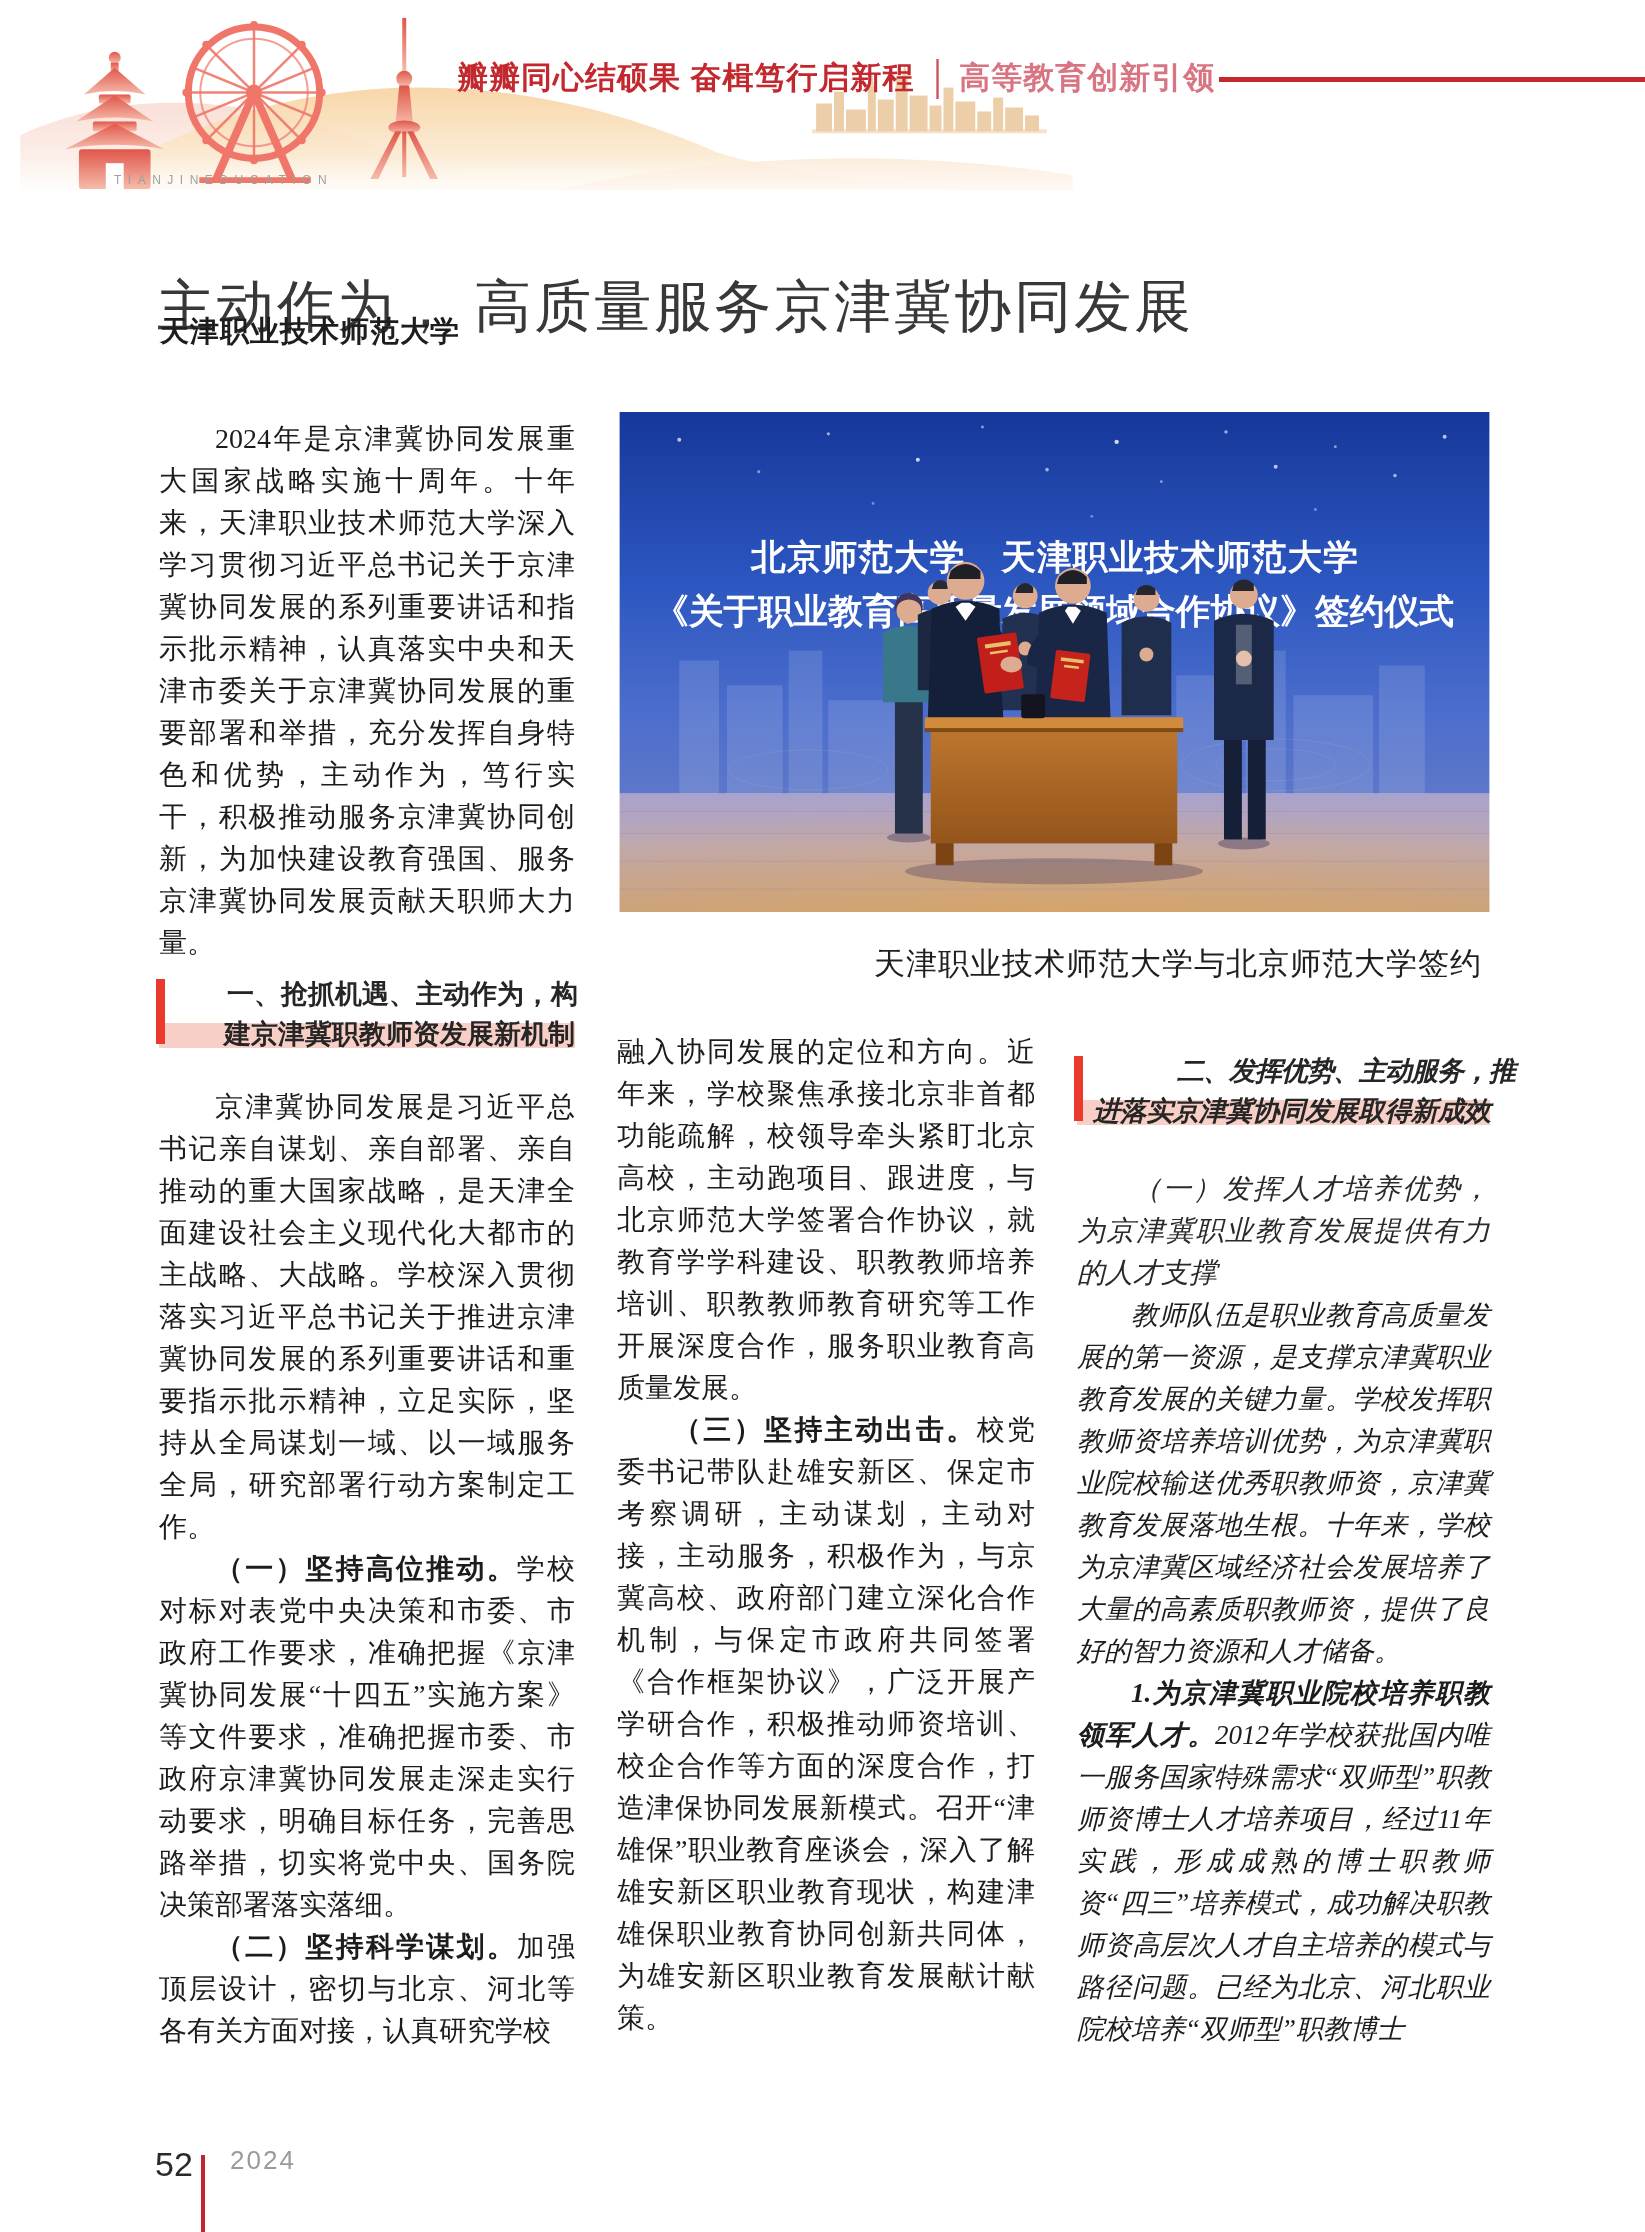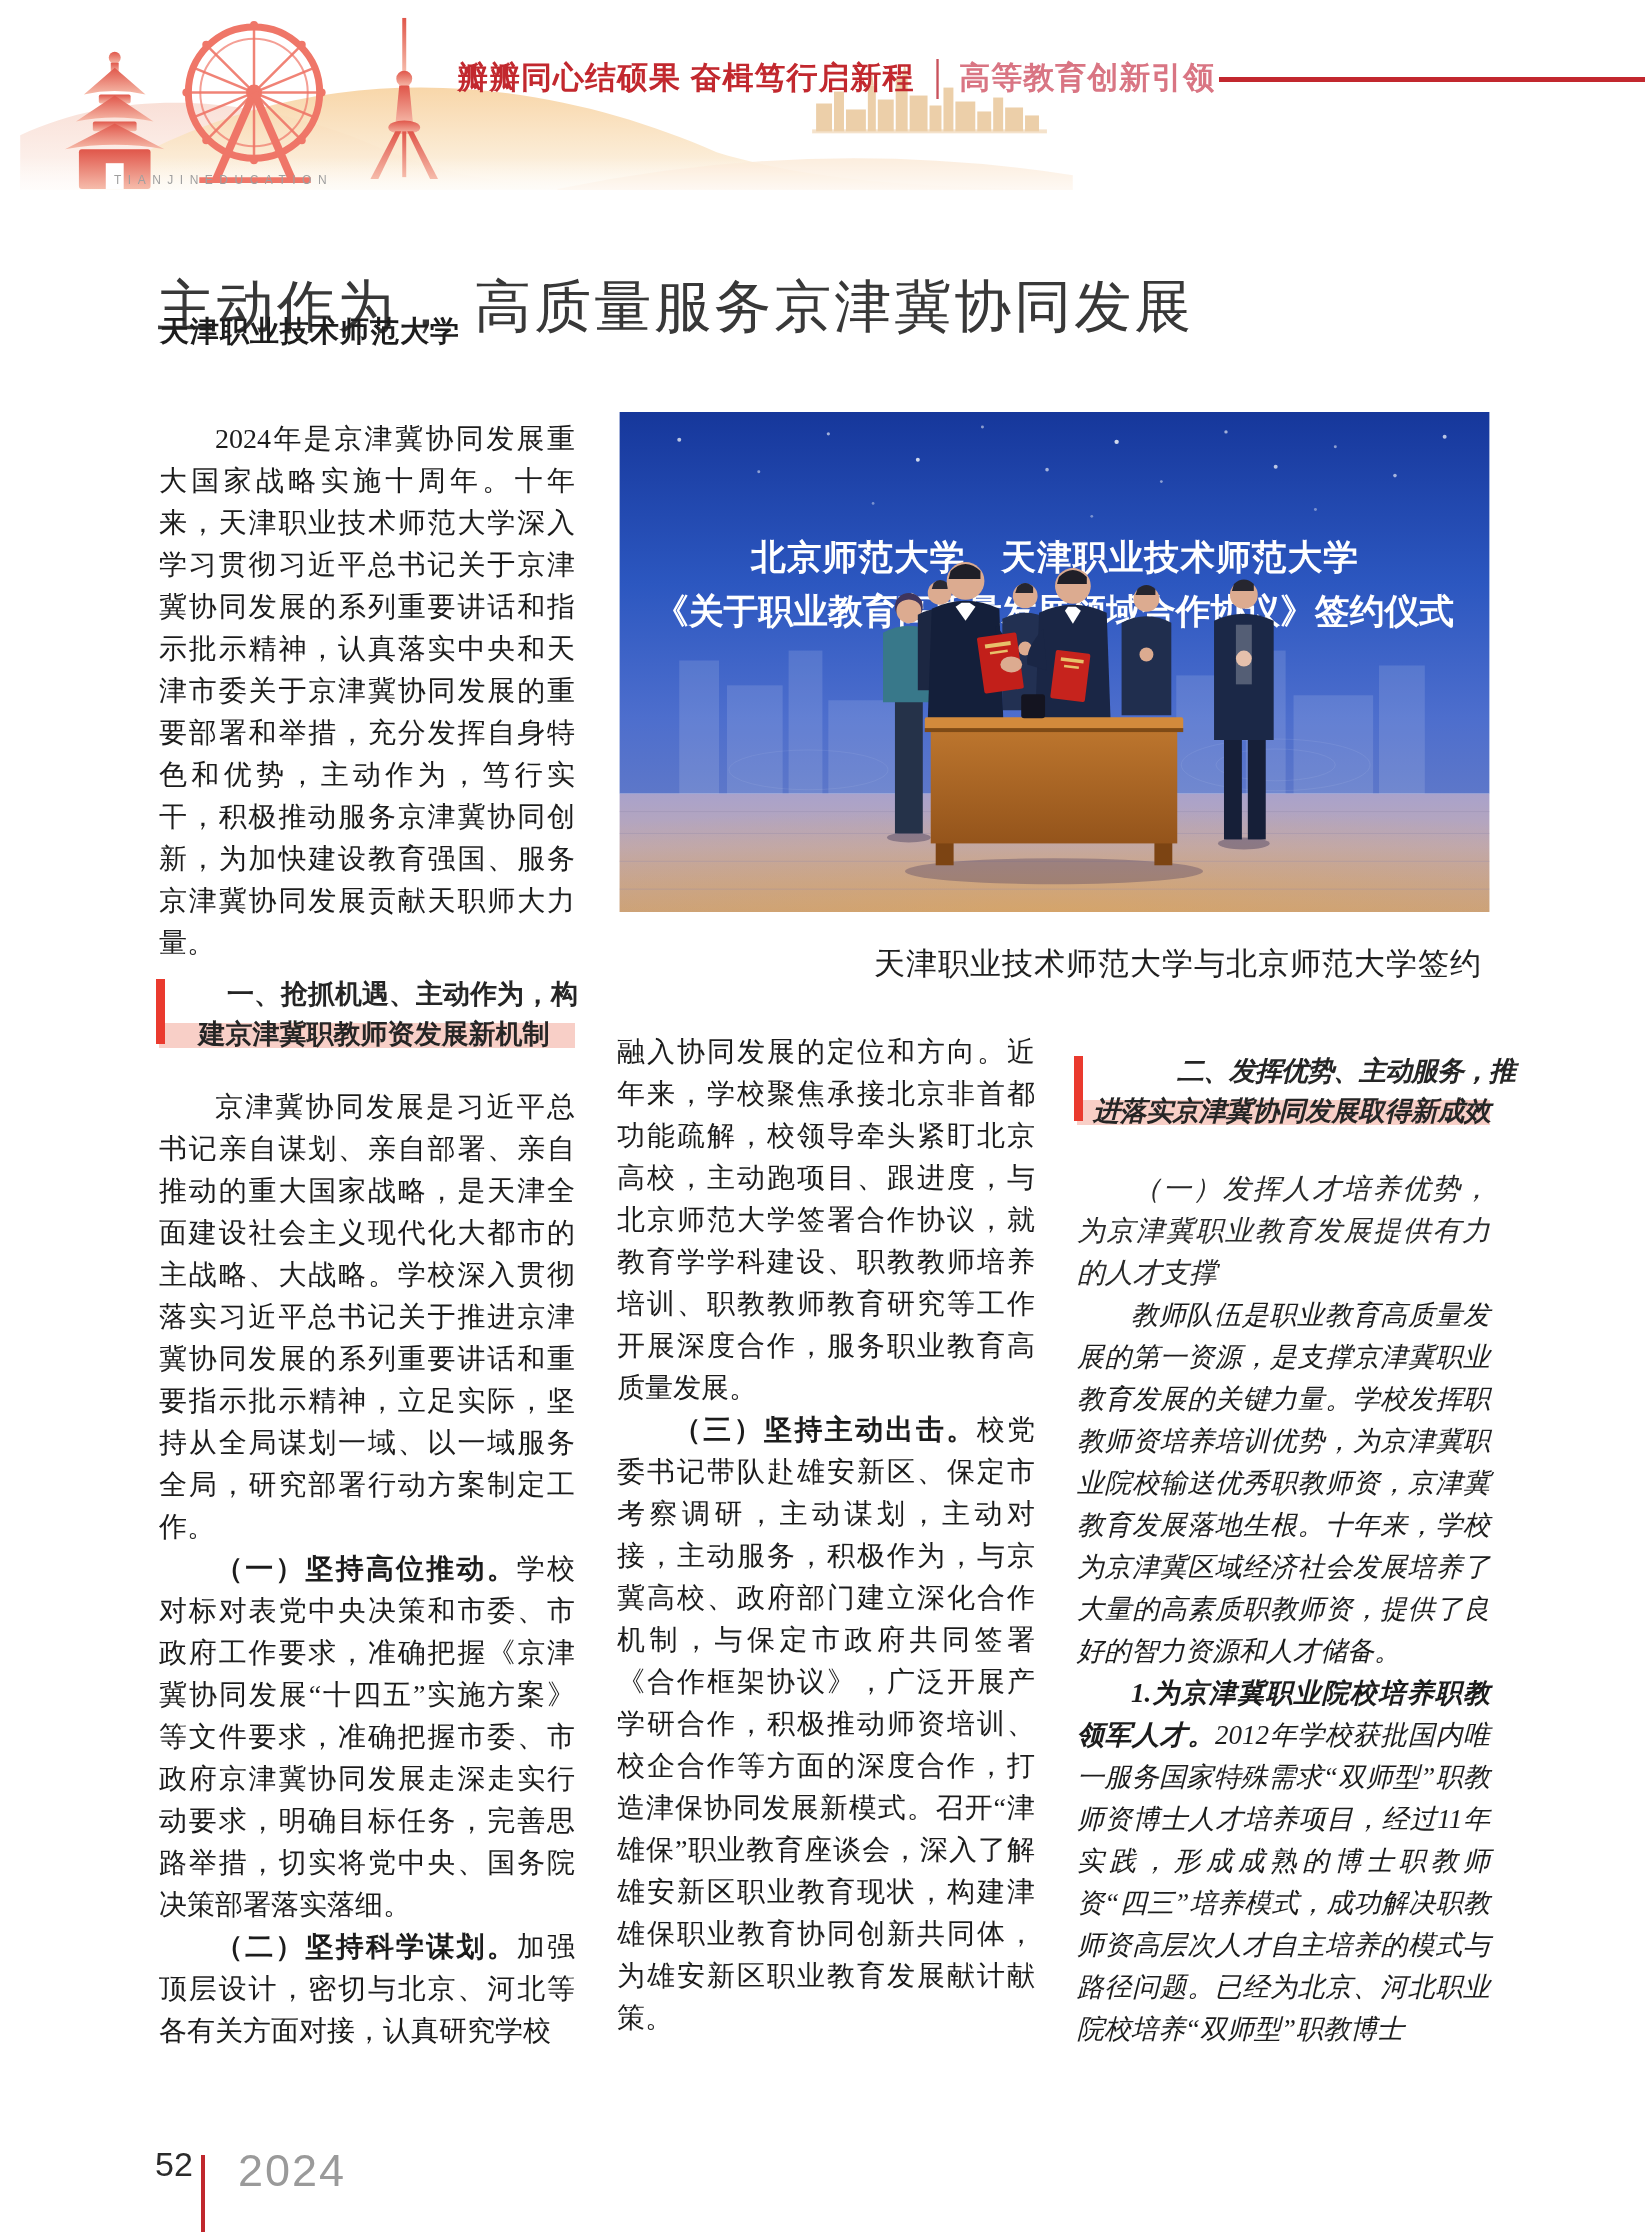--- a/index.html
+++ b/index.html
@@ -42,21 +42,21 @@
   .col p { margin:0; }
   #col1 { left:159px; top:418px;  width:416px; font-size:28px; line-height:42px; }
   #col2 { left:617px; top:1031px; width:418px; font-size:28px; line-height:42px; }
   #col3 { left:1077px; top:1051px; width:413px; font-size:27px; line-height:42px;font-style:italic; }
   .ind { text-indent:2em; }
   .lead-sans { font-family:"Liberation Sans","DejaVu Sans",sans-serif; font-weight:bold; }
   .lead-serif { font-weight:bold; }
   
   .sec { position:relative; margin-top:10px;
     font-family:"Liberation Sans","DejaVu Sans",sans-serif;
-    font-weight:bold; font-size:27px; line-height:40px; color:#252525; text-align:center; }
+    font-weight:bold; font-size:27px; line-height:40px; color:#252525; text-align:right; }
   .sec-bar { position:absolute; left:-3px; top:5px; width:9px; height:65px; background:#ea3a2e; }
   .sec-l1 { text-indent:68px; white-space:nowrap; }
   .sec-l2 { padding-left:14px; white-space:nowrap;
     background:linear-gradient(180deg, rgba(0,0,0,0) 22%, #f8cfc7 22%, #f8cfc7 86%, rgba(0,0,0,0) 86%); }
   #col3 .sec { margin-top:0; margin-bottom:37px; }
   #col3 .sec-l1 { text-indent:100px; letter-spacing:-1px; }
   #col3 .sec-l2 { padding-left:16px; letter-spacing:-0.5px; }
   .subhead {
     font-family:"Liberation Sans","DejaVu Sans",sans-serif;
     font-size:28px; color:#2a2a2a; text-indent:2em; margin-bottom:0;
@@ -69,23 +69,23 @@
     font-size:31px; color:#1f1f1f; letter-spacing:1px;
   }
   
   .footer-page {
     position:absolute; left:155px; top:2145px;
     font-family:"Liberation Sans","DejaVu Sans",sans-serif;
     font-size:34px; color:#2a2a2a;
   }
   .footer-line { position:absolute; left:201px; top:2155px; width:4px; height:78px; background:#c0272d; }
   .footer-year {
-    position:absolute; left:238px; top:2145px;
-    font-family:"Liberation Sans","DejaVu Sans",sans-serif;
-    font-size:45px; color:#9a9a9a; letter-spacing:2px;text-align:right;
+    position:absolute; left:230px; top:2145px;
+    font-family:"Liberation Sans","DejaVu Sans",sans-serif;
+    font-size:26px; color:#9a9a9a; letter-spacing:2px;text-align:right;
   }
 </style>
 </head>
 <body>
 
 <div class="page">
 
   <svg class="deco-svg" width="1055" height="194" viewBox="0 0 1060 195">
     <defs>
       <linearGradient id="redGrad" x1="0" y1="0" x2="0" y2="1">

